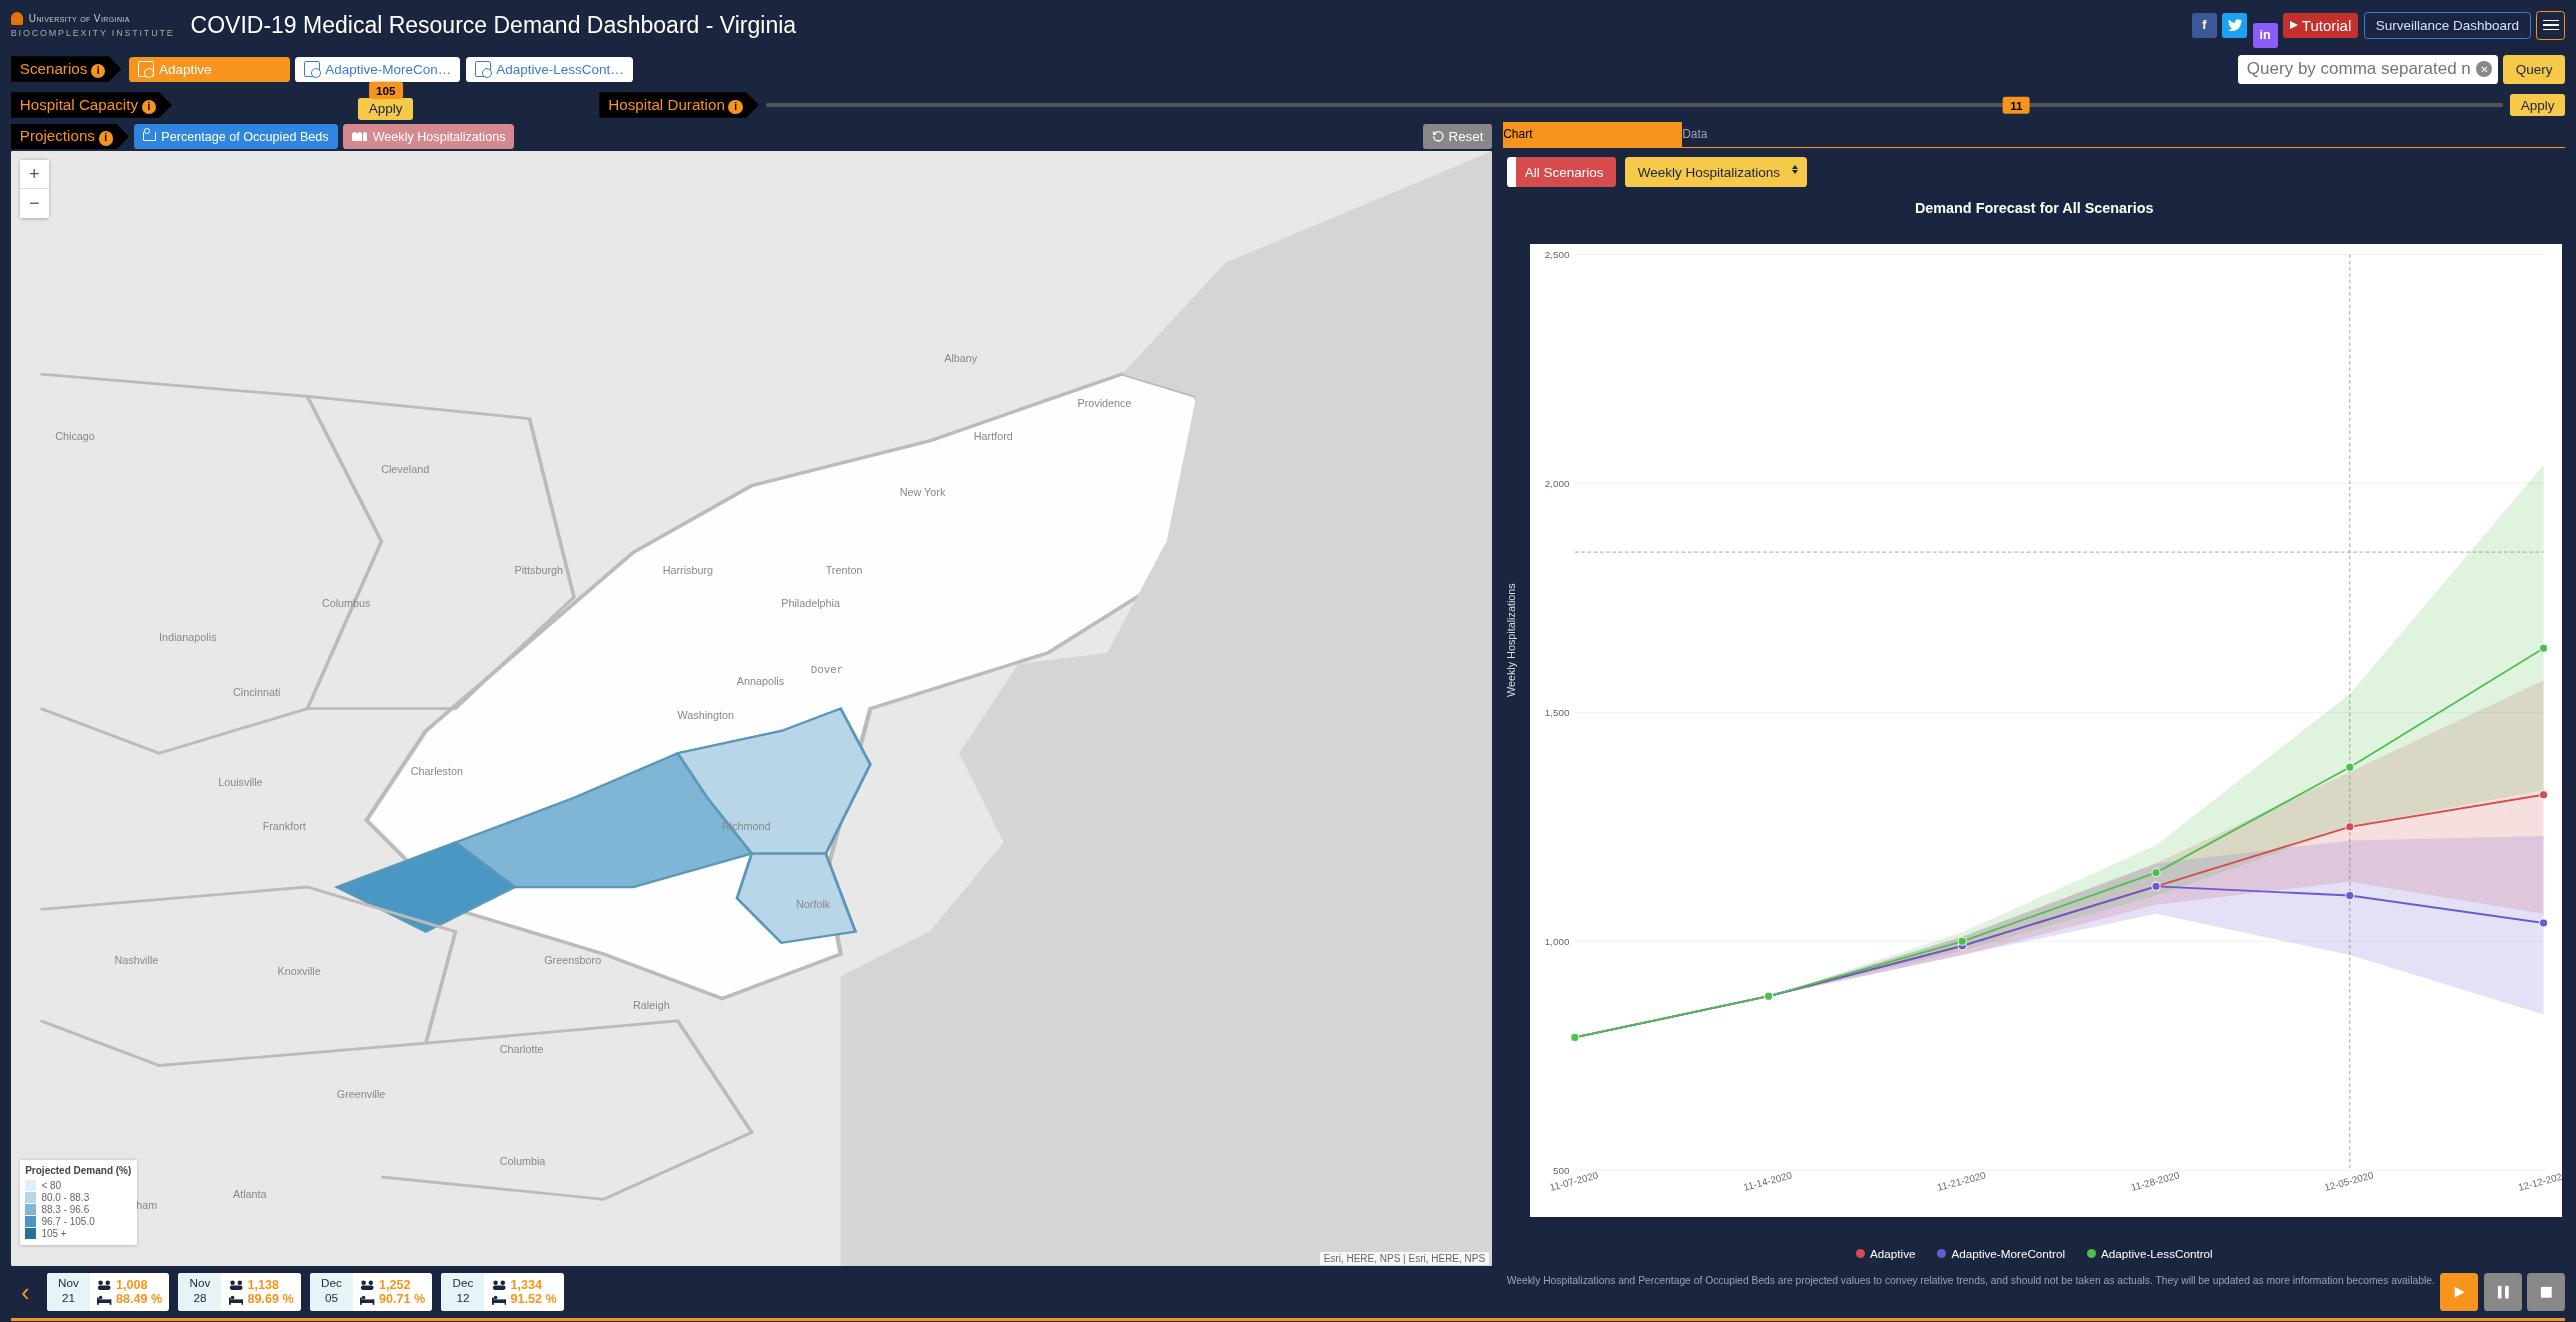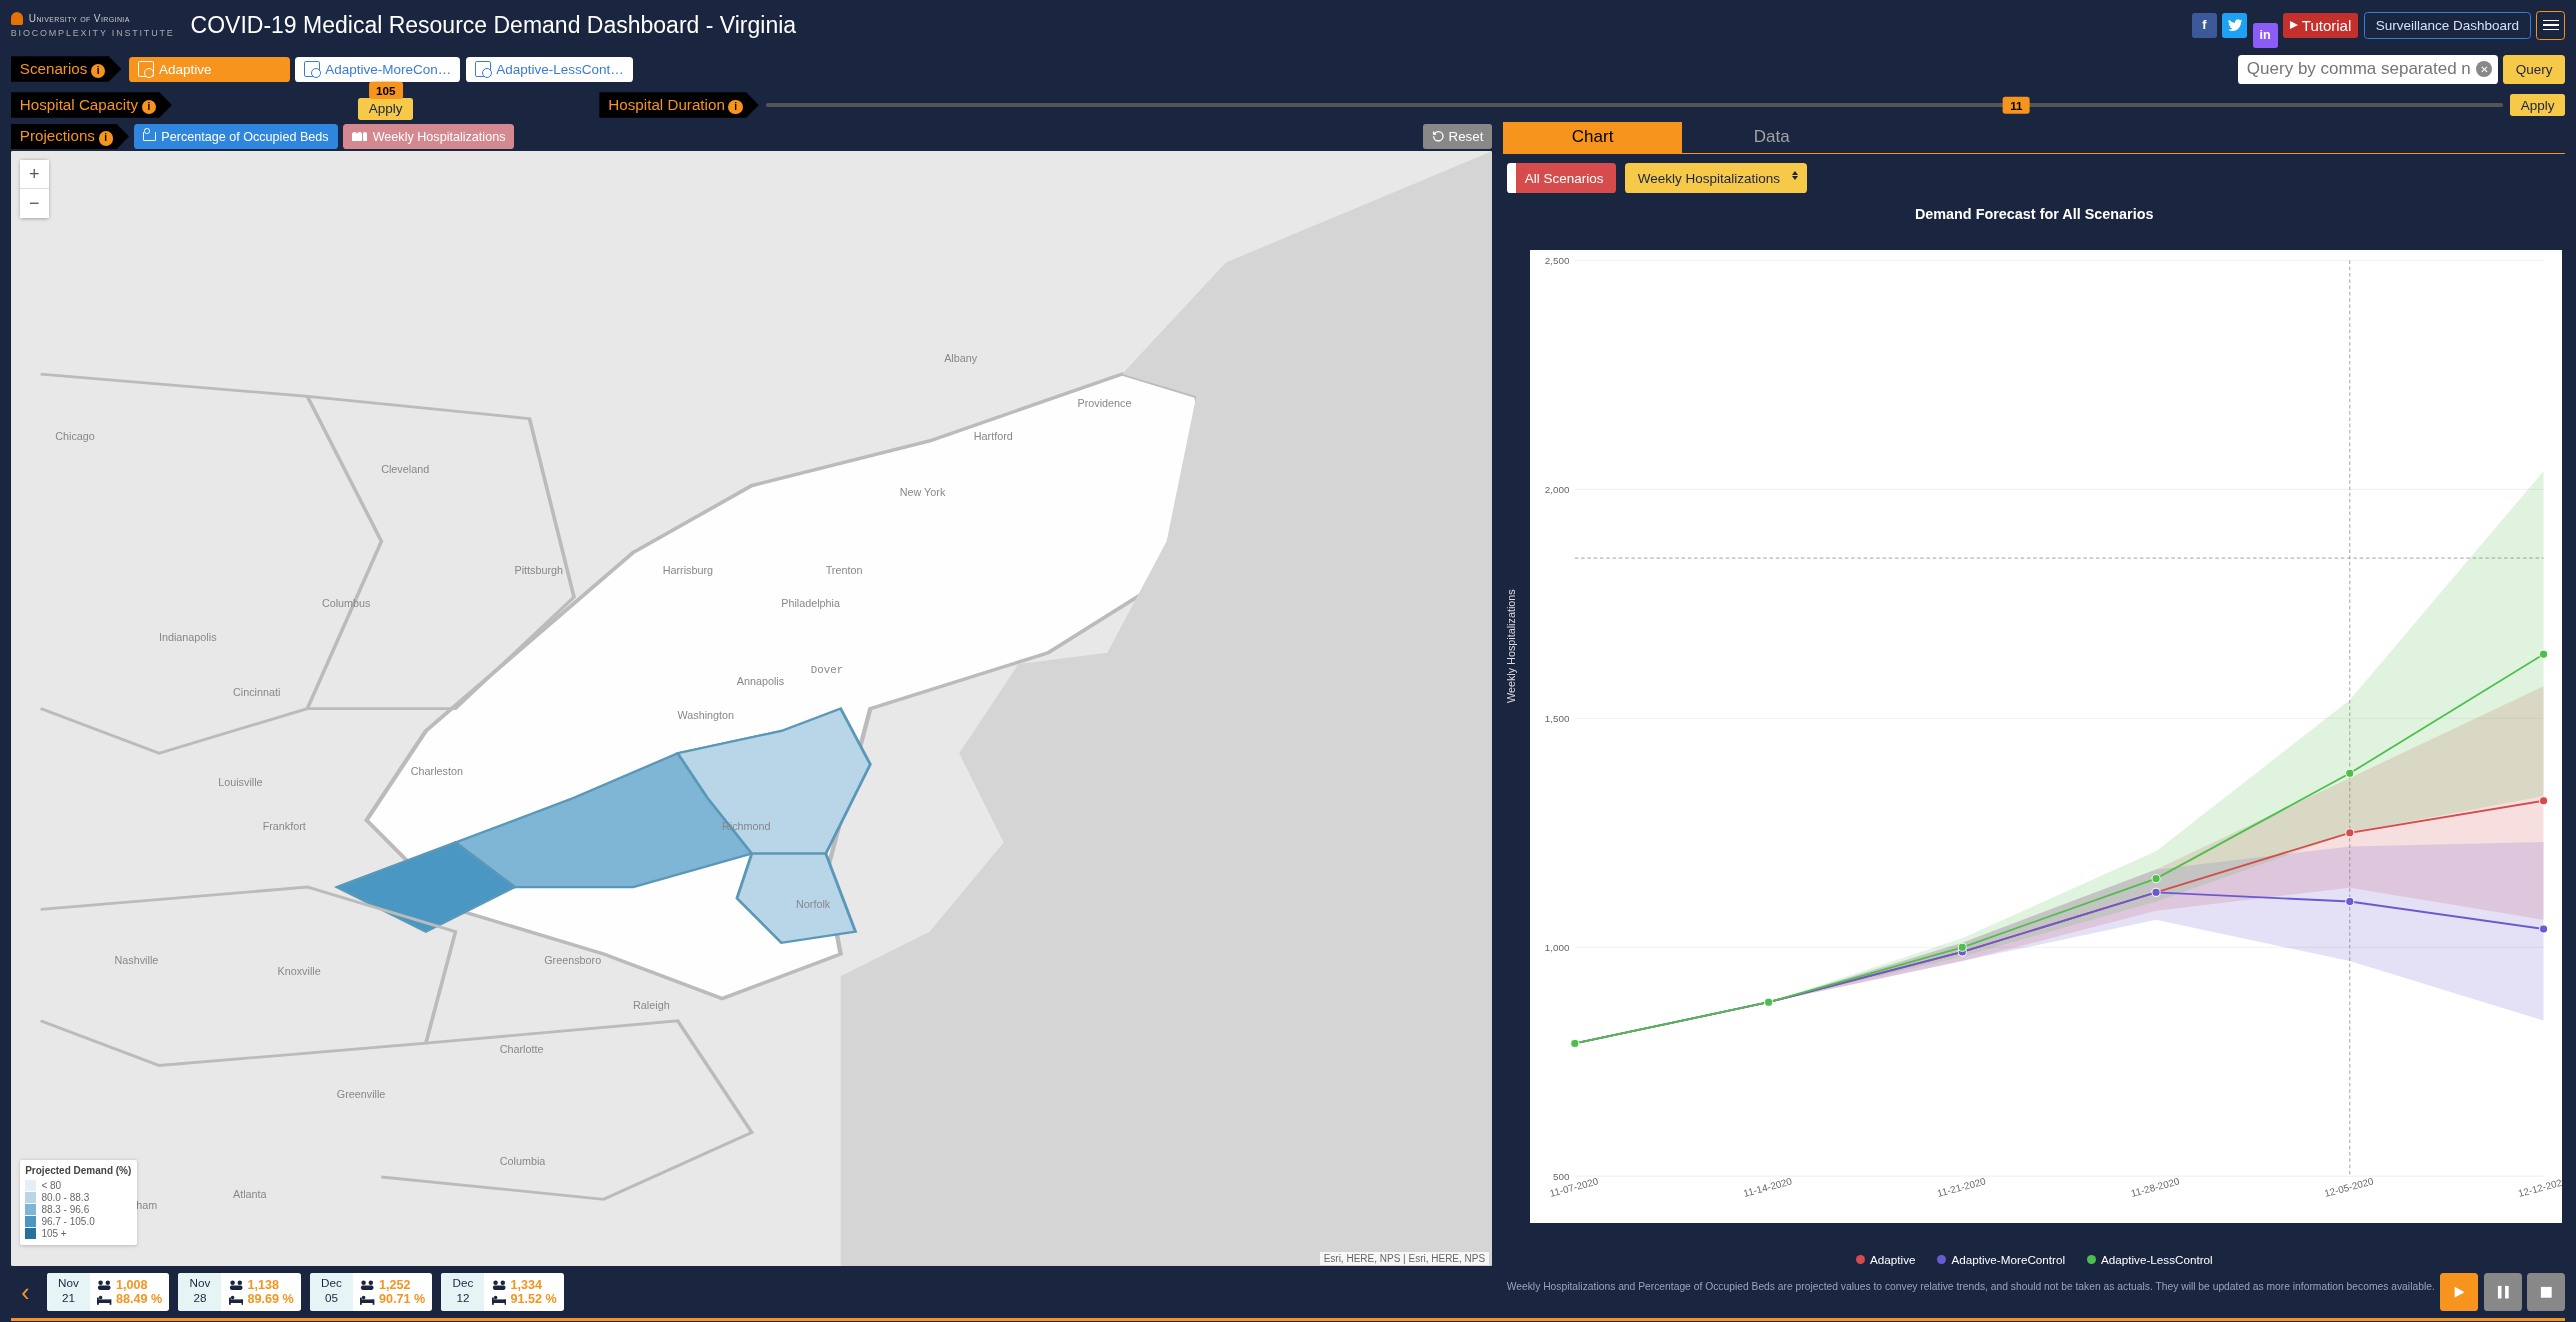--- a/index.html
+++ b/index.html
@@ -85,21 +85,21 @@
 .zoom-ctrl { position:absolute; left:9px; top:9px; background:#fff; border-radius:3.6px; box-shadow:0 0.9px 3.6px rgba(0,0,0,.3); display:flex; flex-direction:column;}
 .zoom-ctrl button{ width:29px; height:29px; border:none; border-bottom:0.9px solid #ddd; background:#fff; font-size:18px; cursor:pointer; color:#555;}
 .zoom-ctrl button:last-child{border-bottom:none;}
 .legend { position:absolute; left:9px; bottom:21.5px; background:#ffffff; color:#666; font-size:10px; padding:5.4px; border-radius:1.8px; box-shadow:0 0.9px 3.6px rgba(0,0,0,.2);}
 .legend-title{font-weight:600; color:#444; margin-bottom:3.6px;}
 .legend-row{display:flex; align-items:center; gap:5.4px; margin:0.9px 0;}
 .legend-sw{width:10.8px;height:10.8px;}
 .attrib{position:absolute; right:3.6px; bottom:1.8px; color:#666; font-size:10px; background:rgba(255,255,255,.8); padding:0.9px 3.6px;}
 
 .tabs { display:flex; border-bottom:1.8px solid #f7941d; }
-.tab { flex:0 0 179px; text-align:center; padding:5.4px 0; font-size:17px; cursor:pointer;}
+.tab { flex:0 0 179px; padding:5.4px 0; font-size:12px; cursor:pointer;}
 .tab.active { background:#f7941d; color:#000; } .tab.inactive{ color:#a3a3a3;}
 .chart-controls{ display:flex; gap:9px; padding:9px 3.6px;}
 .pill { display:flex; align-items:center; border-radius:3.6px; cursor:pointer; font-size:13.5px;}
 .pill.red { background:#d64c4c; color:#fff; padding:0 12.6px; height:30.5px;}
 .pill.red::before{content:""; width:9px; height:30.5px; background:#fff; margin-right:9px; border-radius:3.6px 0 0 3.6px; margin-left:-12.6px;}
 .pill.yellow { background:#f7c948; color:#1a2540; padding:0 27px 0 12.6px; height:30.5px; position:relative;}
 .pill.yellow::after{content:""; position:absolute; right:9px; top:50%; transform:translateY(-50%); width:0;height:0; border-top:4.5px solid #1a2540; border-left:3.6px solid transparent; border-right:3.6px solid transparent;}
 .pill.yellow::before{content:""; position:absolute; right:9px; top:calc(50% - 7.2px); width:0;height:0; border-bottom:4.5px solid #1a2540; border-left:3.6px solid transparent; border-right:3.6px solid transparent;}
 
 .chart-area{ flex:1; display:flex; flex-direction:column;gap:21px; }

